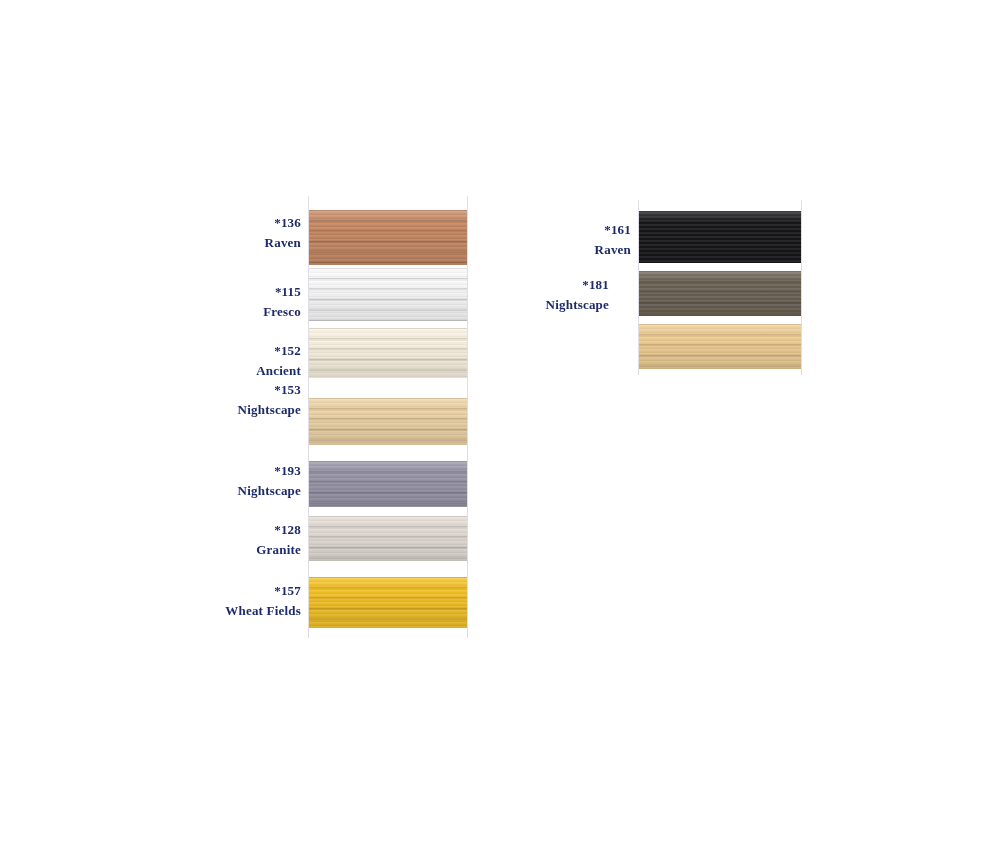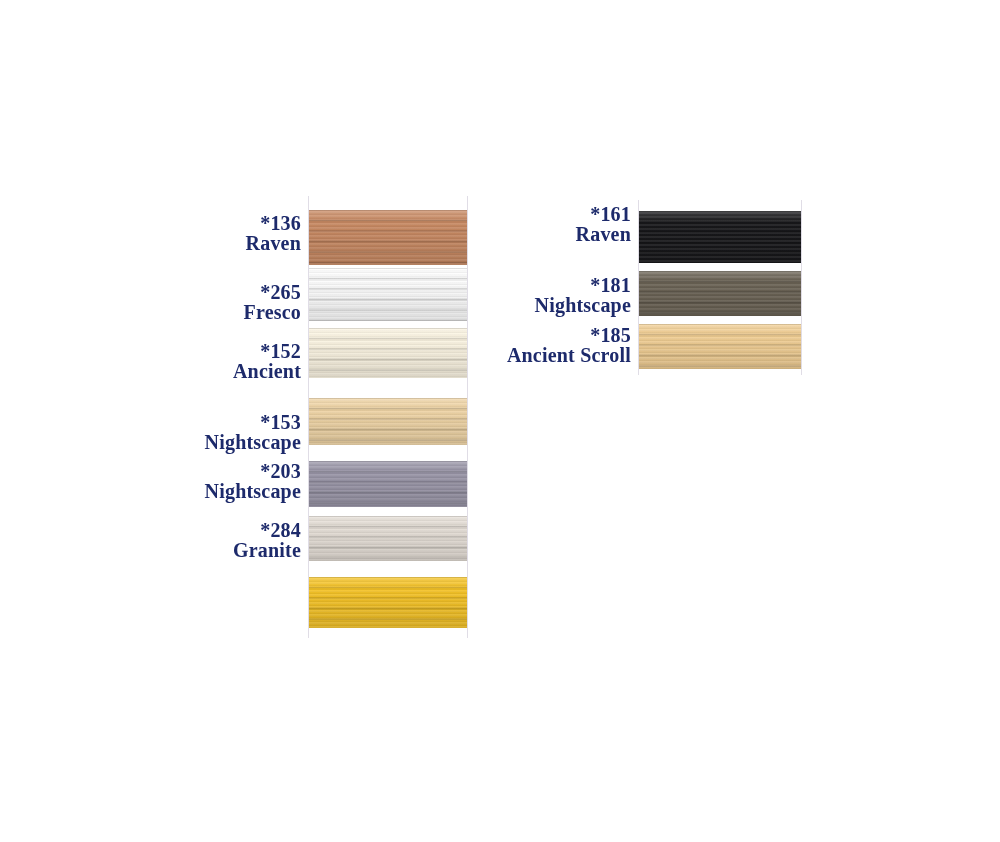--- a/index.html
+++ b/index.html
@@ -18,21 +18,21 @@
   #chart {
     position: absolute;
     inset: 0;
   }
 
   .label {
     position: absolute;
     text-align: right;
     color: #1d2a6b;
     font-weight: bold;
-    font-size: 20px;
+    font-size: 13px;
     line-height: 20px;
     letter-spacing: 0.2px;
     white-space: nowrap;
     font-family: "Liberation Serif", "DejaVu Serif", serif;
   }
   .label .code { display: block; }
   .label .name { display: block; }
 
   .swatch {
     position: absolute;
@@ -97,91 +97,91 @@
     <div class="label" style="right: 699px; top: 213px;">
       <span class="code">*136</span>
       <span class="name">Raven</span>
     </div>
     <div class="swatch" style="left: 309px; top: 210px; width: 158px; height: 55px; background: rgb(201, 138, 99);">
       <div class="threads"></div>
       <div class="threads2"></div>
       <div class="sheen"></div>
     </div>
     <div class="label" style="right: 699px; top: 282px;">
-      <span class="code">*265</span>
+      <span class="code">*115</span>
       <span class="name">Fresco</span>
     </div>
     <div class="swatch" style="left: 309px; top: 268px; width: 158px; height: 53px; background: rgb(253, 253, 253);">
       <div class="threads"></div>
       <div class="threads2"></div>
       <div class="sheen"></div>
     </div>
     <div class="label" style="right: 699px; top: 341px;">
       <span class="code">*152</span>
       <span class="name">Ancient</span>
     </div>
     <div class="swatch" style="left: 309px; top: 328px; width: 158px; height: 50px; background: rgb(251, 244, 226);">
       <div class="threads"></div>
       <div class="threads2"></div>
       <div class="sheen"></div>
     </div>
-    <div class="label" style="right: 699px; top: 412px;">
+    <div class="label" style="right: 699px; top: 380px;">
       <span class="code">*153</span>
       <span class="name">Nightscape</span>
     </div>
     <div class="swatch" style="left: 309px; top: 398px; width: 158px; height: 47px; background: rgb(240, 213, 166);">
       <div class="threads"></div>
       <div class="threads2"></div>
       <div class="sheen"></div>
     </div>
     <div class="label" style="right: 699px; top: 461px;">
-      <span class="code">*203</span>
+      <span class="code">*193</span>
       <span class="name">Nightscape</span>
     </div>
     <div class="swatch" style="left: 309px; top: 461px; width: 158px; height: 46px; background: rgb(154, 150, 168);">
       <div class="threads"></div>
       <div class="threads2"></div>
       <div class="sheen"></div>
     </div>
     <div class="label" style="right: 699px; top: 520px;">
-      <span class="code">*284</span>
+      <span class="code">*128</span>
       <span class="name">Granite</span>
     </div>
     <div class="swatch" style="left: 309px; top: 516px; width: 158px; height: 45px; background: rgb(229, 222, 214);">
       <div class="threads"></div>
       <div class="threads2"></div>
       <div class="sheen"></div>
+    </div>
+    <div class="label" style="right: 699px; top: 581px;">
+      <span class="code">*157</span>
+      <span class="name">Wheat Fields</span>
     </div>
     <div class="swatch" style="left: 309px; top: 577px; width: 158px; height: 51px; background: rgb(245, 195, 39);">
       <div class="threads"></div>
       <div class="threads2"></div>
       <div class="sheen"></div>
     </div>
     <div class="guide v" style="left: 638px; top: 200px; height: 175px;"></div>
     <div class="guide v" style="left: 801px; top: 200px; height: 175px;"></div>
-    <div class="label" style="right: 369px; top: 204px;">
+    <div class="label" style="right: 369px; top: 220px;">
       <span class="code">*161</span>
       <span class="name">Raven</span>
     </div>
     <div class="swatch" style="left: 639px; top: 211px; width: 162px; height: 52px; background: rgb(23, 23, 26);">
       <div class="threads"></div>
       <div class="threads2"></div>
       <div class="sheen"></div>
     </div>
-    <div class="label" style="right: 369px; top: 275px;">
+    <div class="label" style="right: 391px; top: 275px;">
       <span class="code">*181</span>
       <span class="name">Nightscape</span>
     </div>
     <div class="swatch" style="left: 639px; top: 271px; width: 162px; height: 45px; background: rgb(107, 99, 85);">
       <div class="threads"></div>
       <div class="threads2"></div>
       <div class="sheen"></div>
-    </div>
-    <div class="label" style="right: 369px; top: 325px;">
-      <span class="code">*185</span>
-      <span class="name">Ancient Scroll</span>
     </div>
     <div class="swatch" style="left: 639px; top: 324px; width: 162px; height: 45px; background: rgb(242, 207, 148);">
       <div class="threads"></div>
       <div class="threads2"></div>
       <div class="sheen"></div>
     </div>
   </div>
 
 </body></html>

